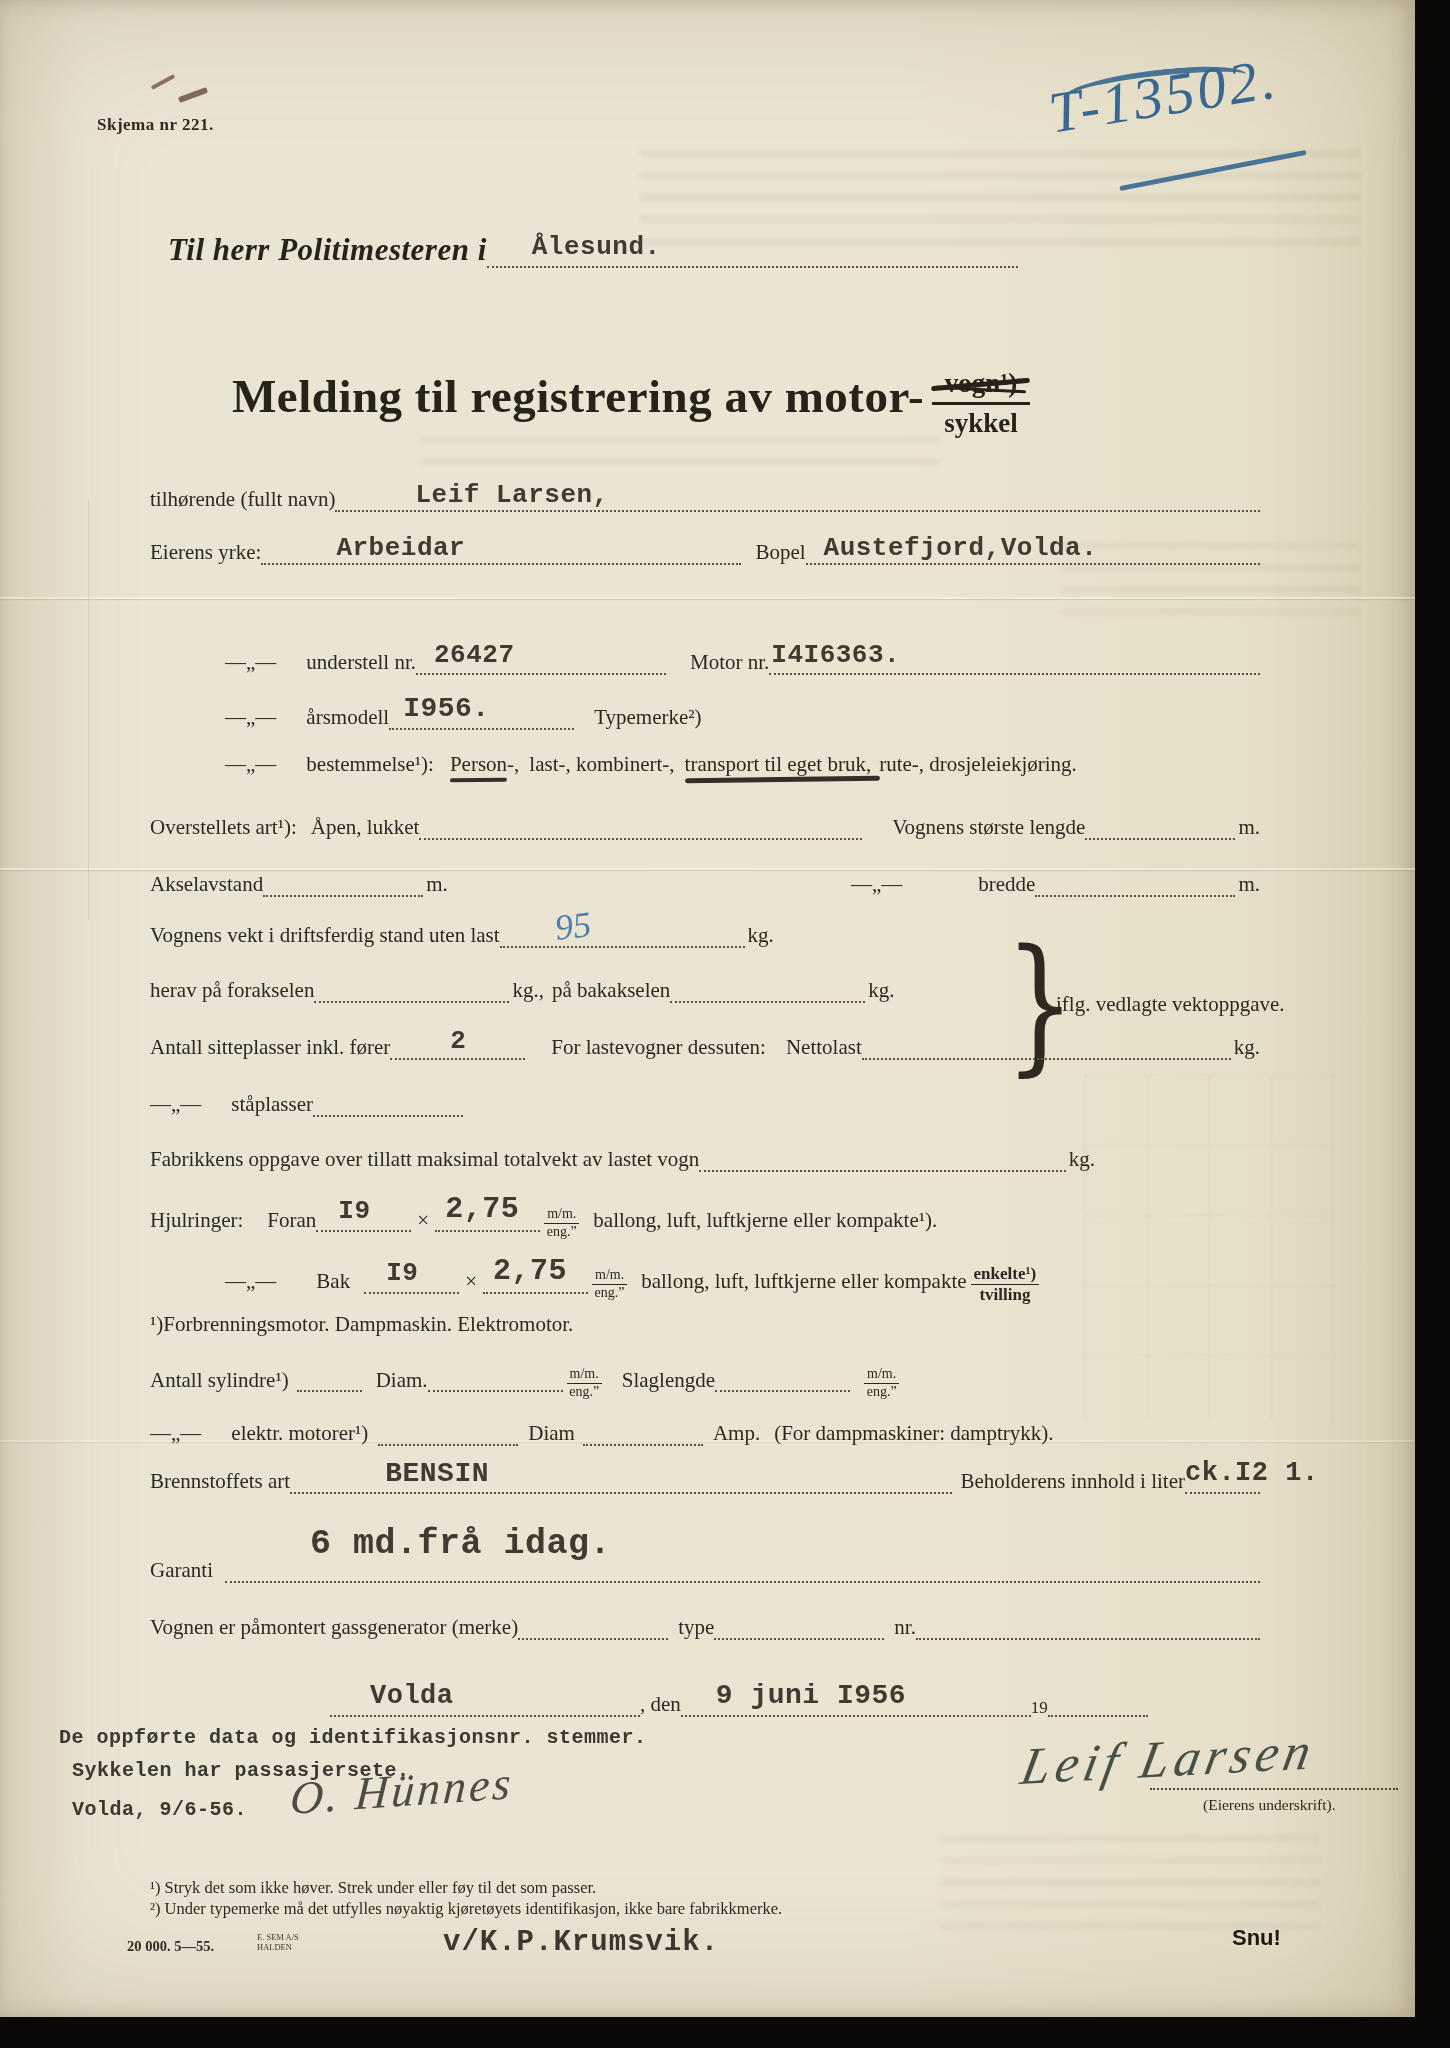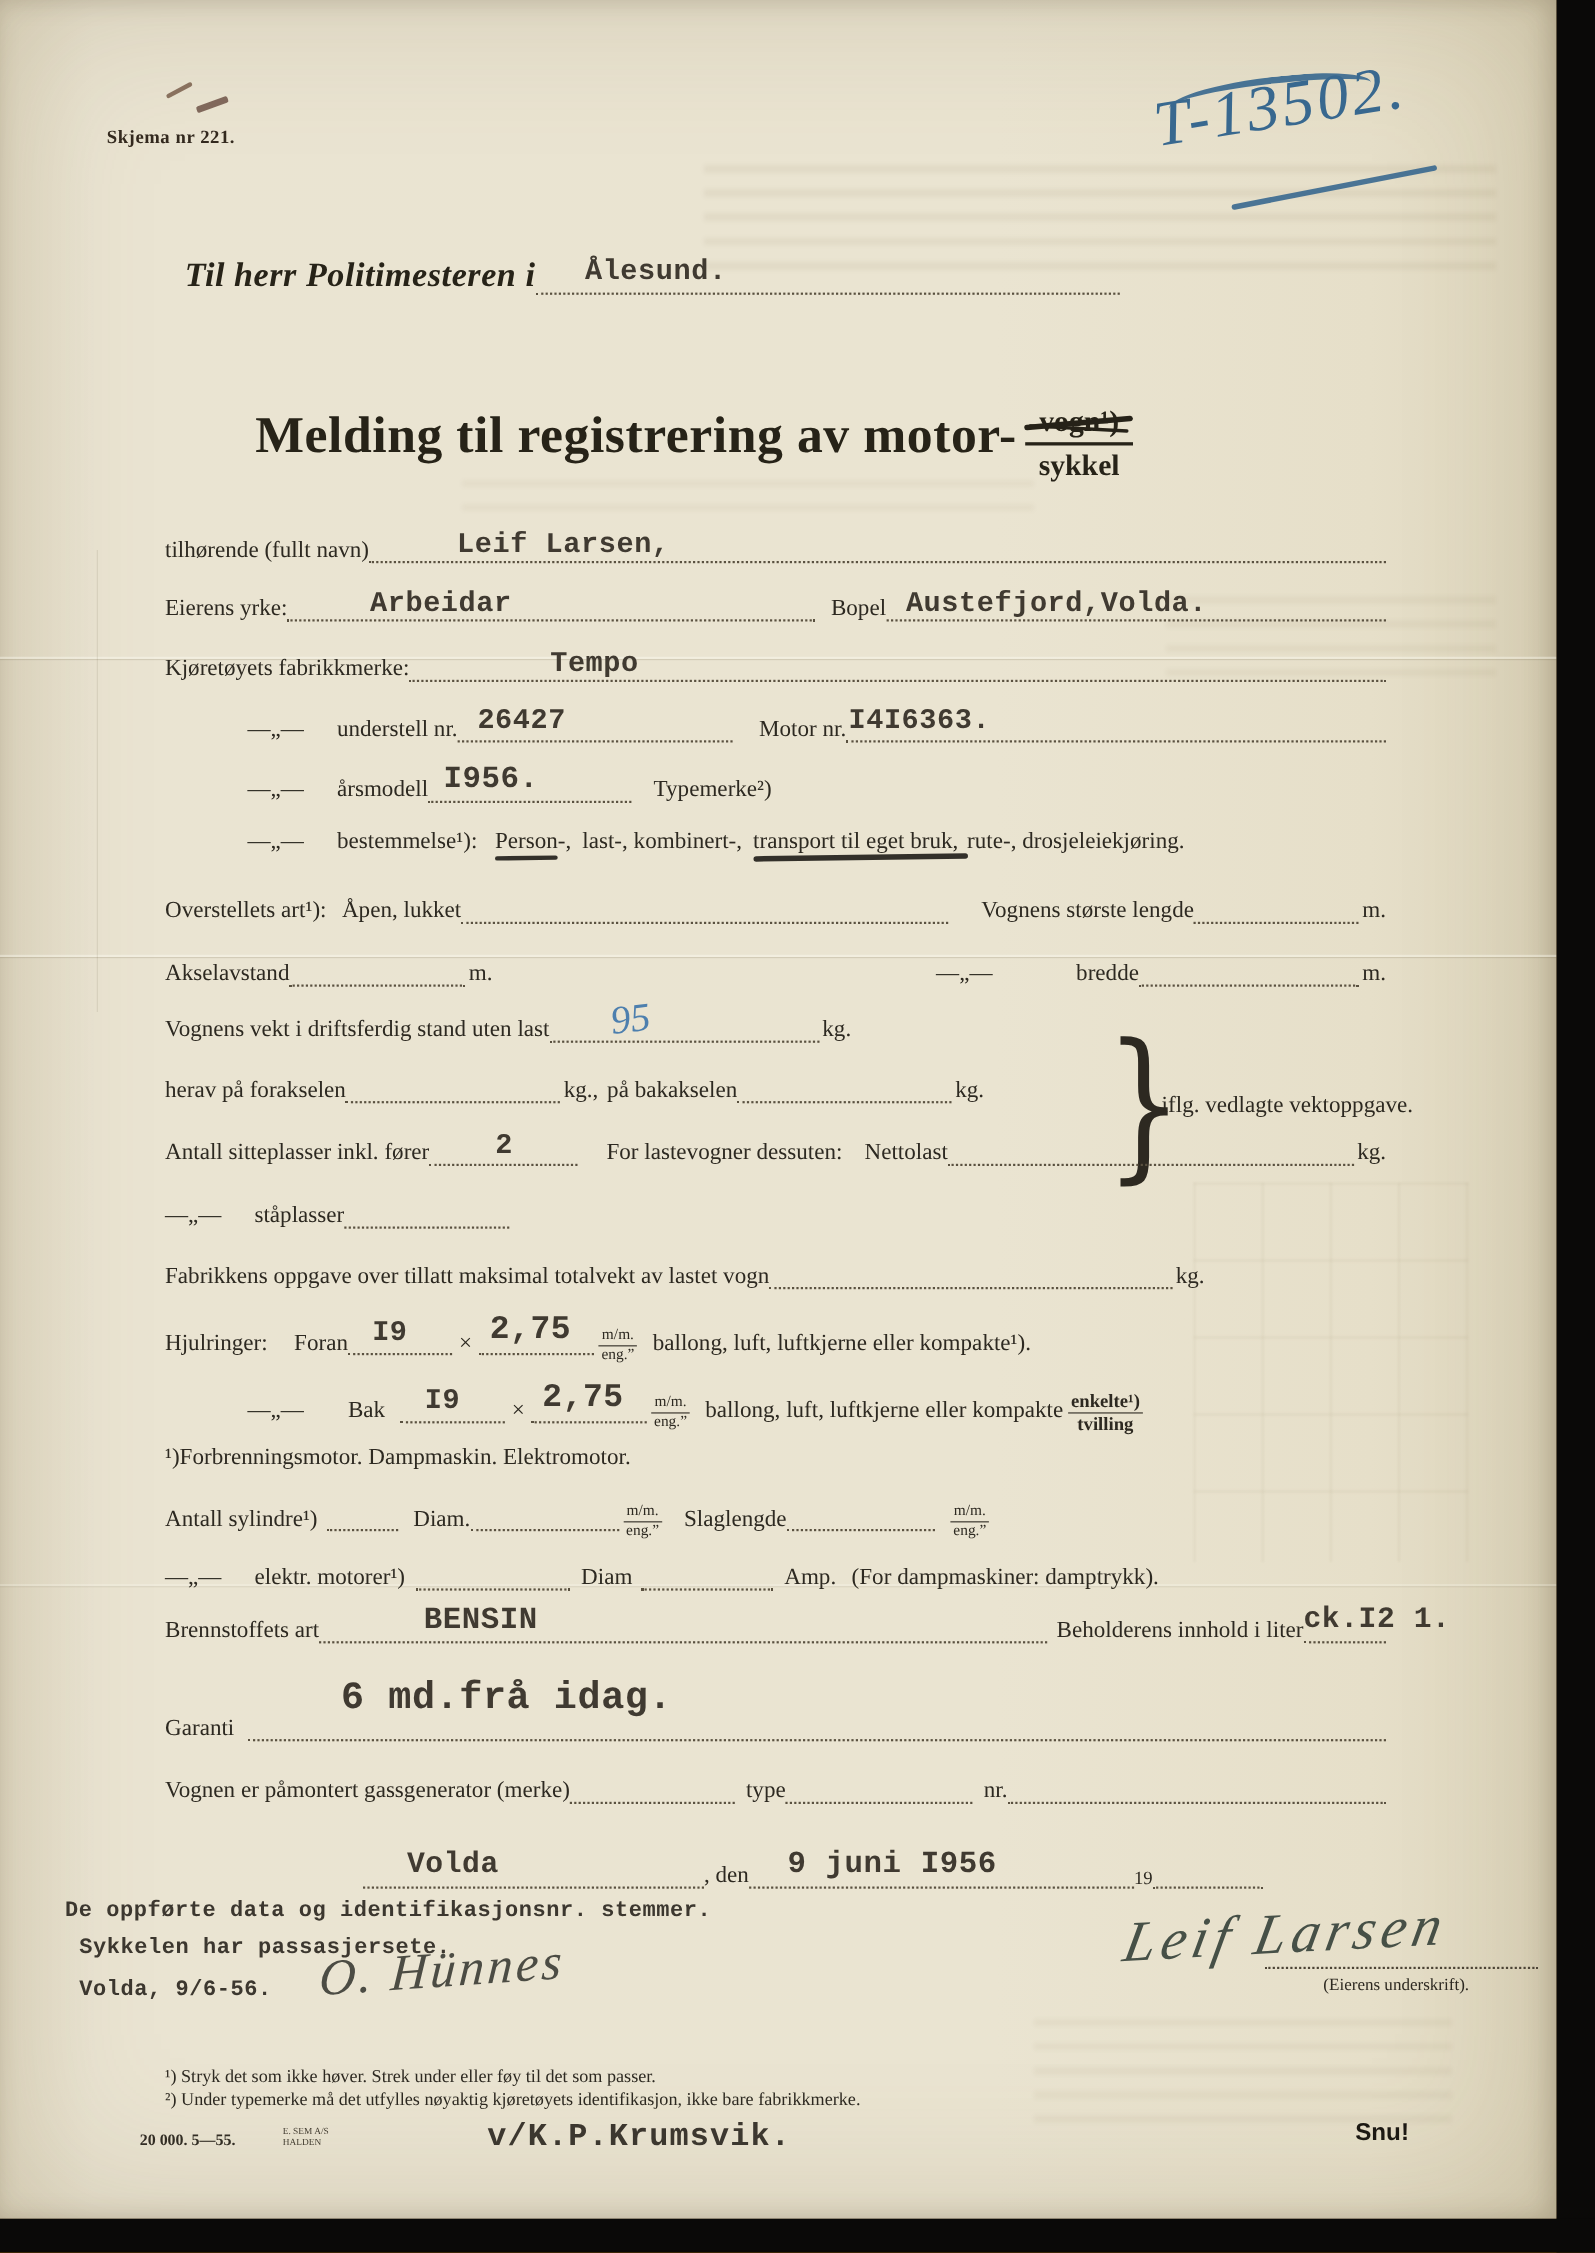--- a/index.html
+++ b/index.html
@@ -1,16 +1,16 @@
 <!DOCTYPE html>
 <html><head>
 <meta charset="utf-8">
 <style>
   html,body{margin:0;padding:0;background:#0a0908;}
-  #canvas{position:relative;width:1450px;height:2048px;background:#a16207;overflow:hidden;
+  #canvas{position:relative;width:1450px;height:2048px;background:#701a75;overflow:hidden;
           font-family:"Liberation Serif","DejaVu Serif",serif;}
   .paper{position:absolute;left:0;top:0;width:1415px;height:2017px;
          background:
            linear-gradient(90deg,#e4ddc8 0,#eae4d2 6%,#eae4d1 64%,#e6dfc9 88%,#ded6bd 99%),
            #e9e3d0;
          box-shadow:inset 0 0 140px rgba(120,100,60,.22), inset -6px 0 22px rgba(80,65,40,.25);}
   
   .row{position:absolute;left:150px;width:1110px;display:flex;align-items:flex-end;}
   .lbl{font-size:21px;color:#2d2921;line-height:1.12;white-space:nowrap;}
   .dots{display:inline-block;height:26px;border-bottom:2px dotted #5a5140;position:relative;}
@@ -129,26 +129,20 @@
     <span class="lbl">Eierens yrke:</span>
     <span class="dots" style="width:480px;">
       <span class="typed" style="left:75px;text-align:right;">Arbeidar</span>
     </span>
     <span class="lbl" style="margin-left:14px;">Bopel</span>
     <span class="dots fl">
       <span class="typed" style="left:18px;">Austefjord,Volda.</span>
     </span>
   </div>
 
-  <div class="row" style="top:592px;">
-    <span class="lbl">Kjøretøyets fabrikkmerke:</span>
-    <span class="dots fl">
-      <span class="typed" style="left:128px;">Tempo</span>
-    </span>
-  </div>
 
   <div class="row" style="top:647px;">
     <span class="ditto">—„—</span>
     <span class="lbl">understell nr.</span>
     <span class="dots" style="width:250px;">
       <span class="typed" style="left:18px;bottom:5px;">26427</span>
     </span>
     <span class="lbl" style="margin-left:24px;">Motor nr.</span>
     <span class="dots fl">
       <span class="typed" style="left:2px;bottom:5px;">I4I6363.</span>

